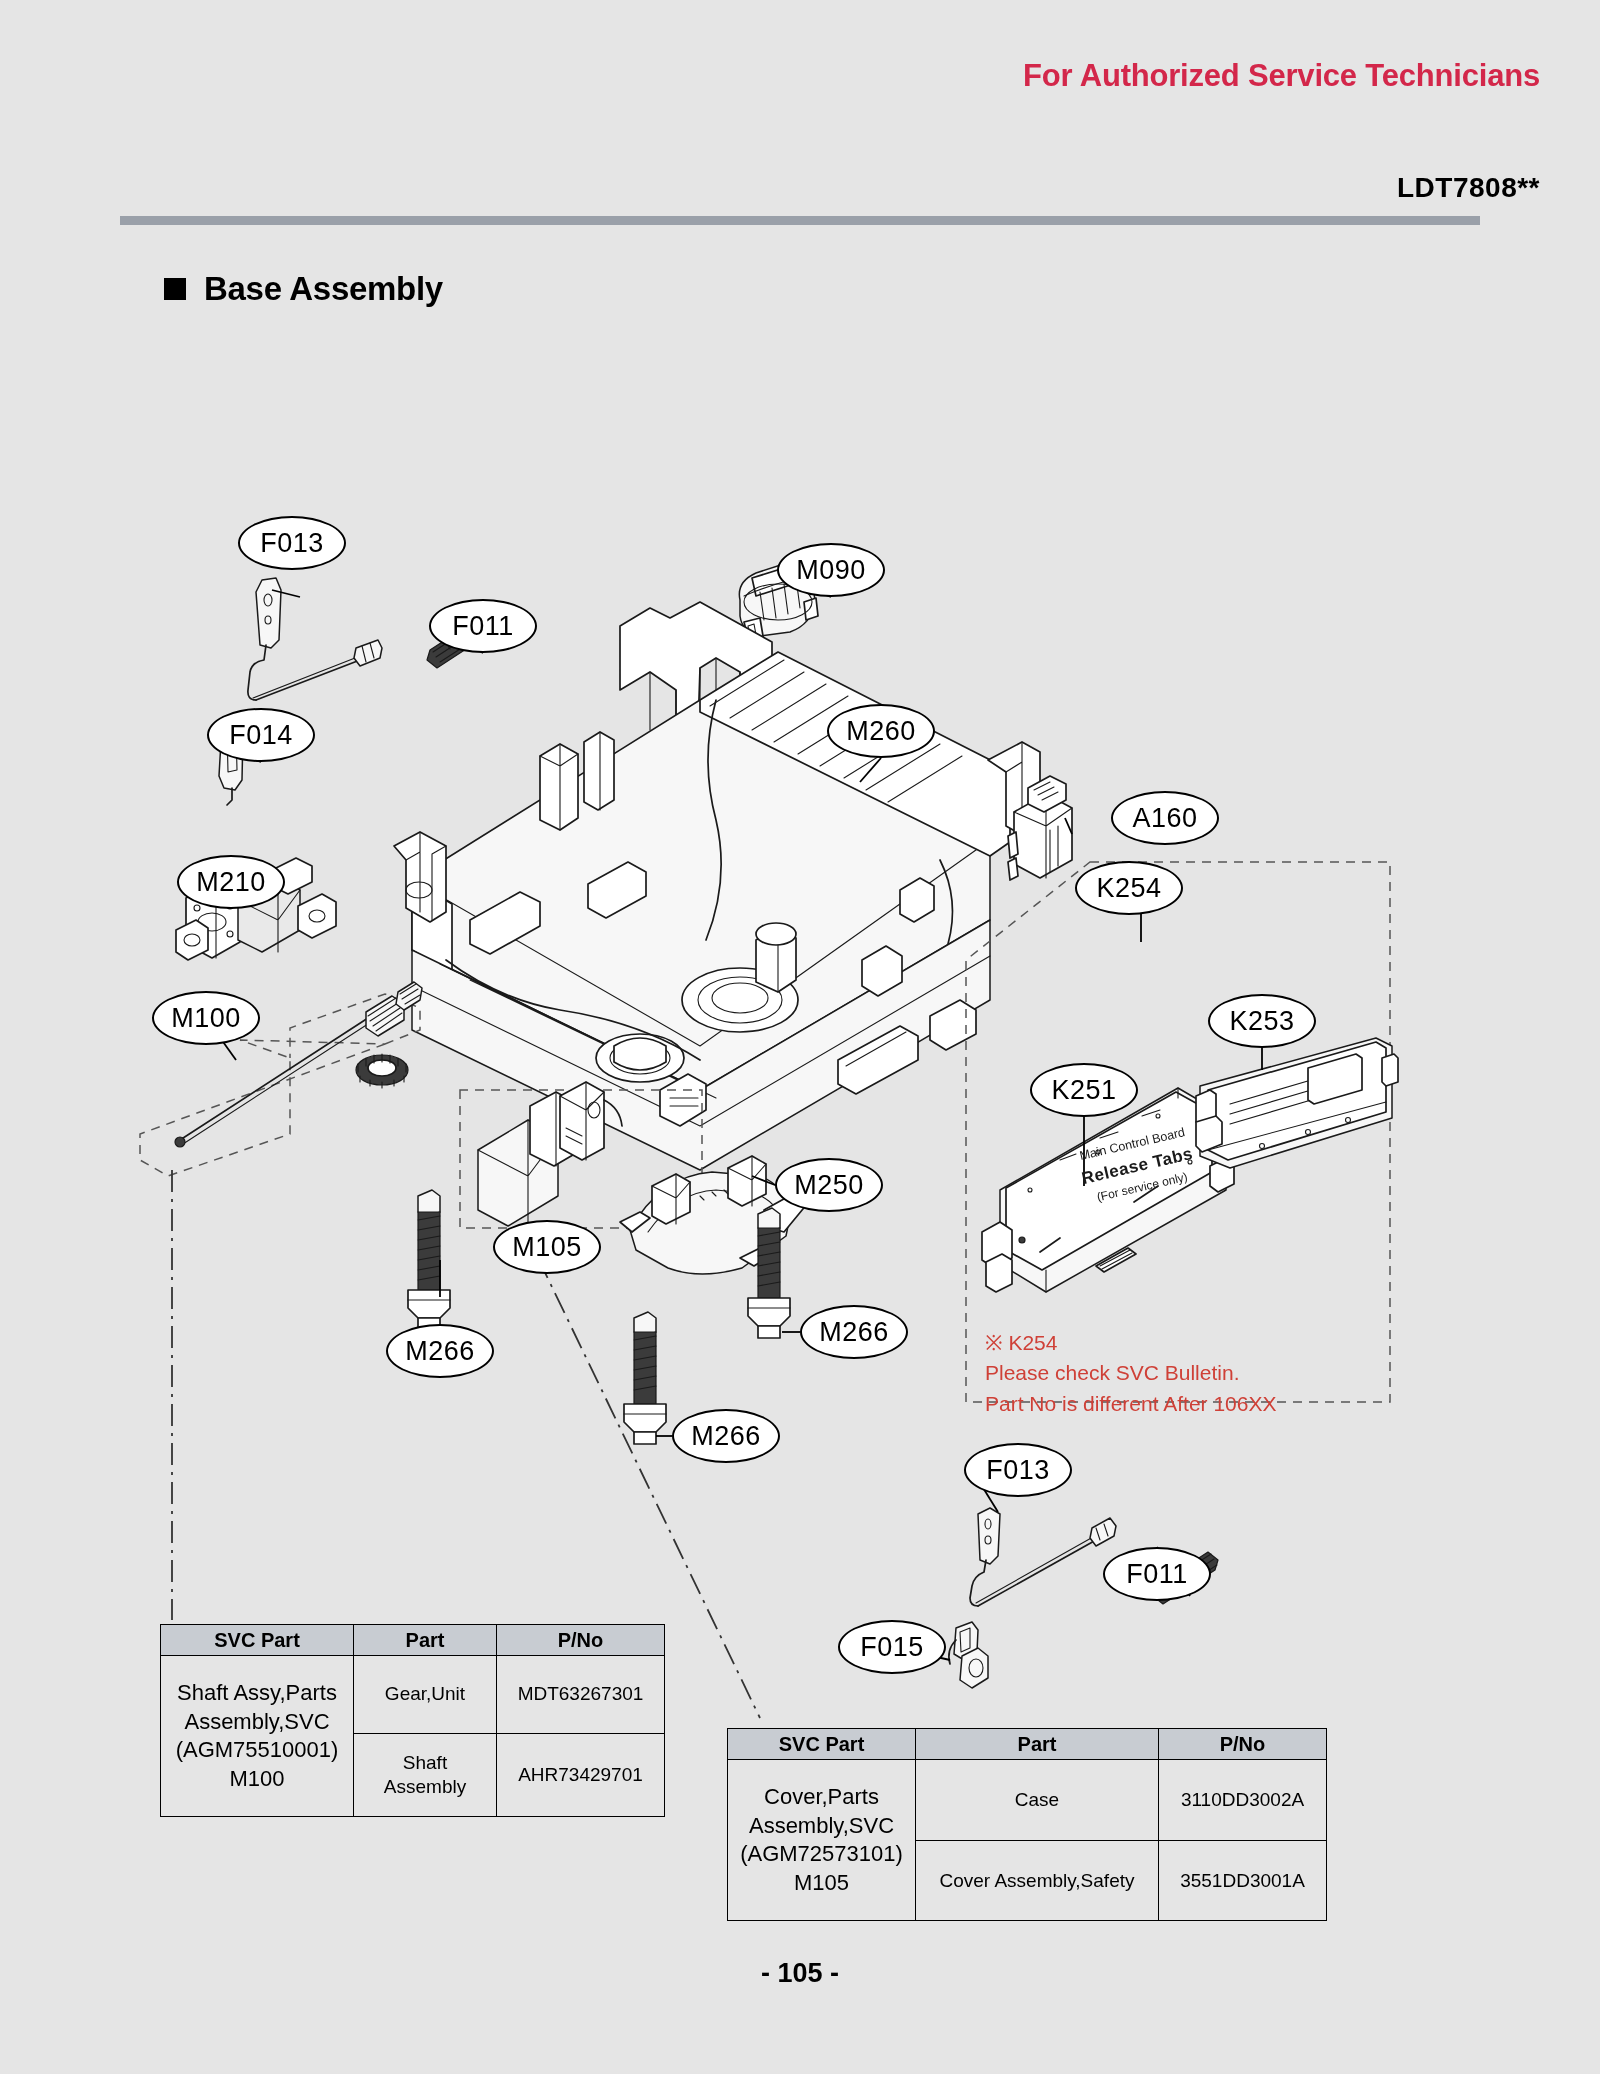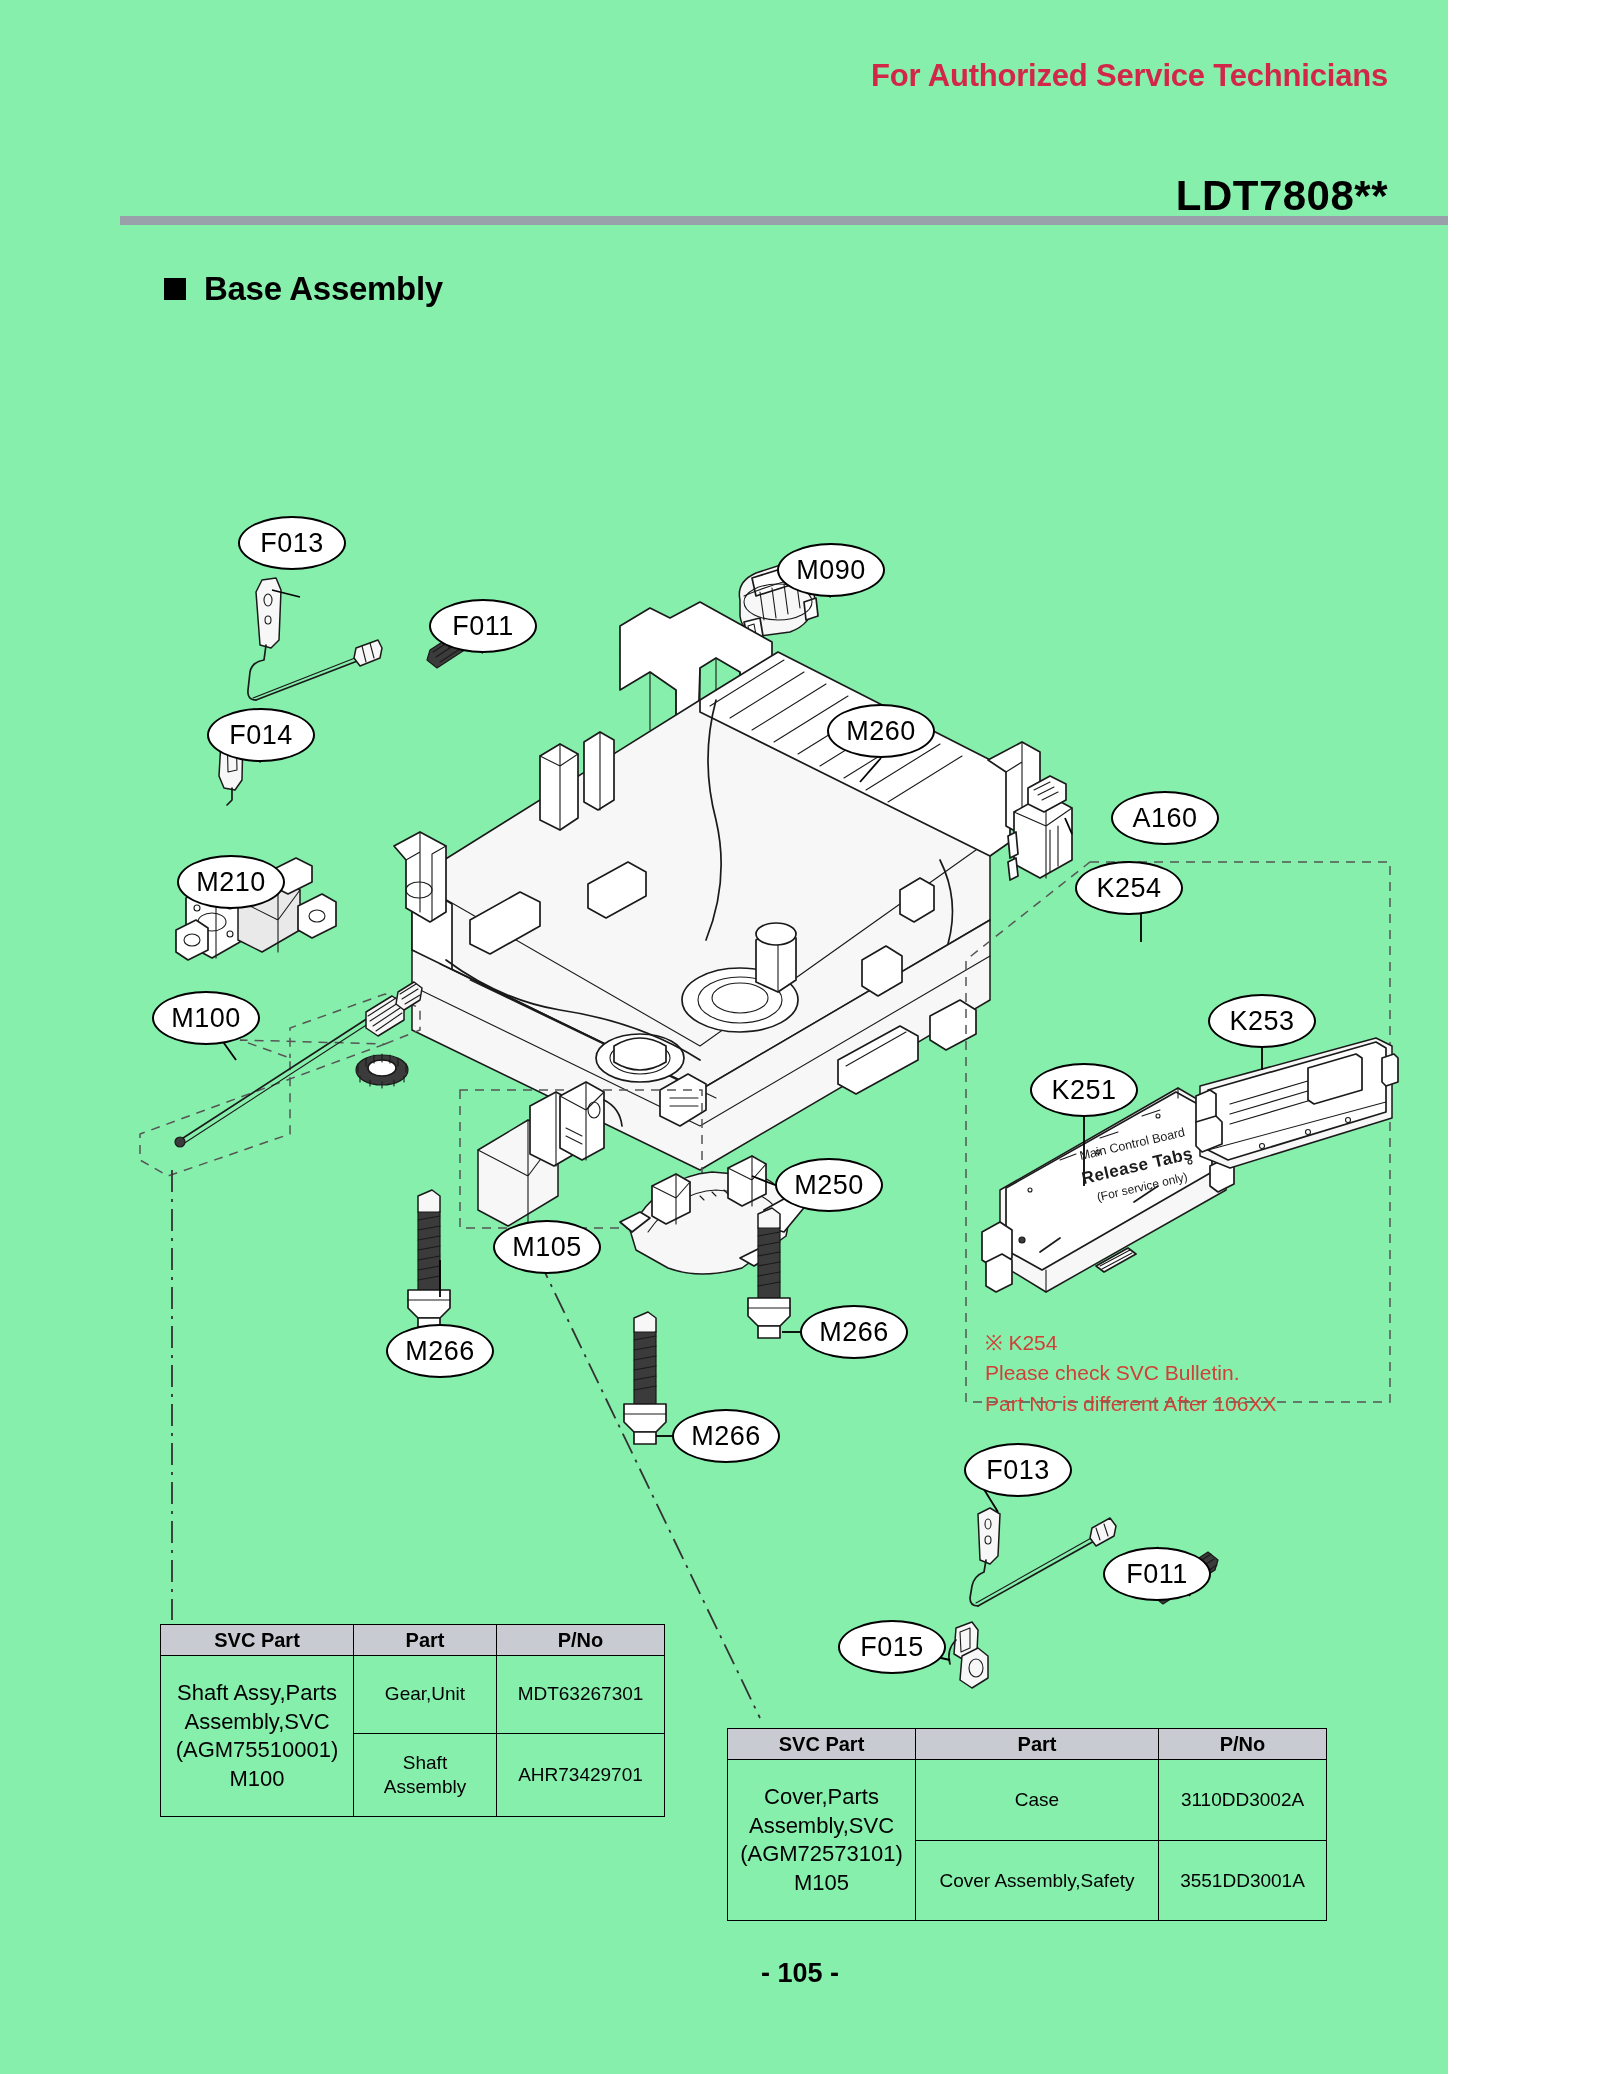--- a/index.html
+++ b/index.html
@@ -6,42 +6,42 @@
     margin: 0;
     padding: 0;
     background: #ffffff;
   }
   body {
     font-family: "Liberation Sans", sans-serif;
     color: #000;
   }
   #page {
     position: relative;
-    width: 1448px;
+    width: 1600px;
     height: 2074px;
-    background: #86efac;
+    background: #e5e5e5;
     overflow: hidden;
   }
 
   
   .hdr-authorized {
     position: absolute;
     right: 60px;
     top: 58px;
     font-size: 31px;
     font-weight: bold;
     color: #d3274a;
     letter-spacing: -0.2px;
     white-space: nowrap;
   }
   .hdr-model {
     position: absolute;
     right: 60px;
     top: 172px;
-    font-size: 42px;
+    font-size: 28px;
     font-weight: bold;
     color: #000;
     letter-spacing: 0.5px;
     white-space: nowrap;
   }
   .hdr-rule {
     position: absolute;
     left: 120px;
     top: 216px;
     width: 1360px;

